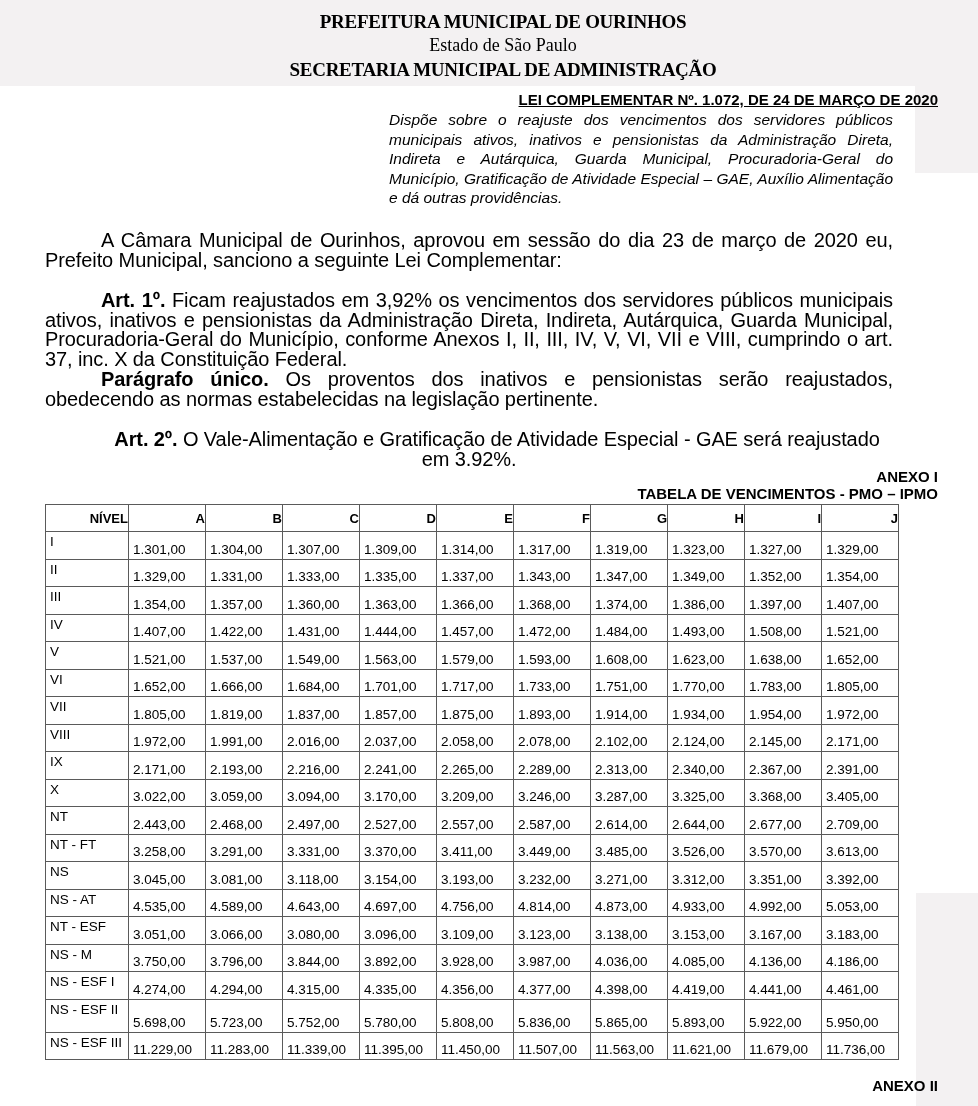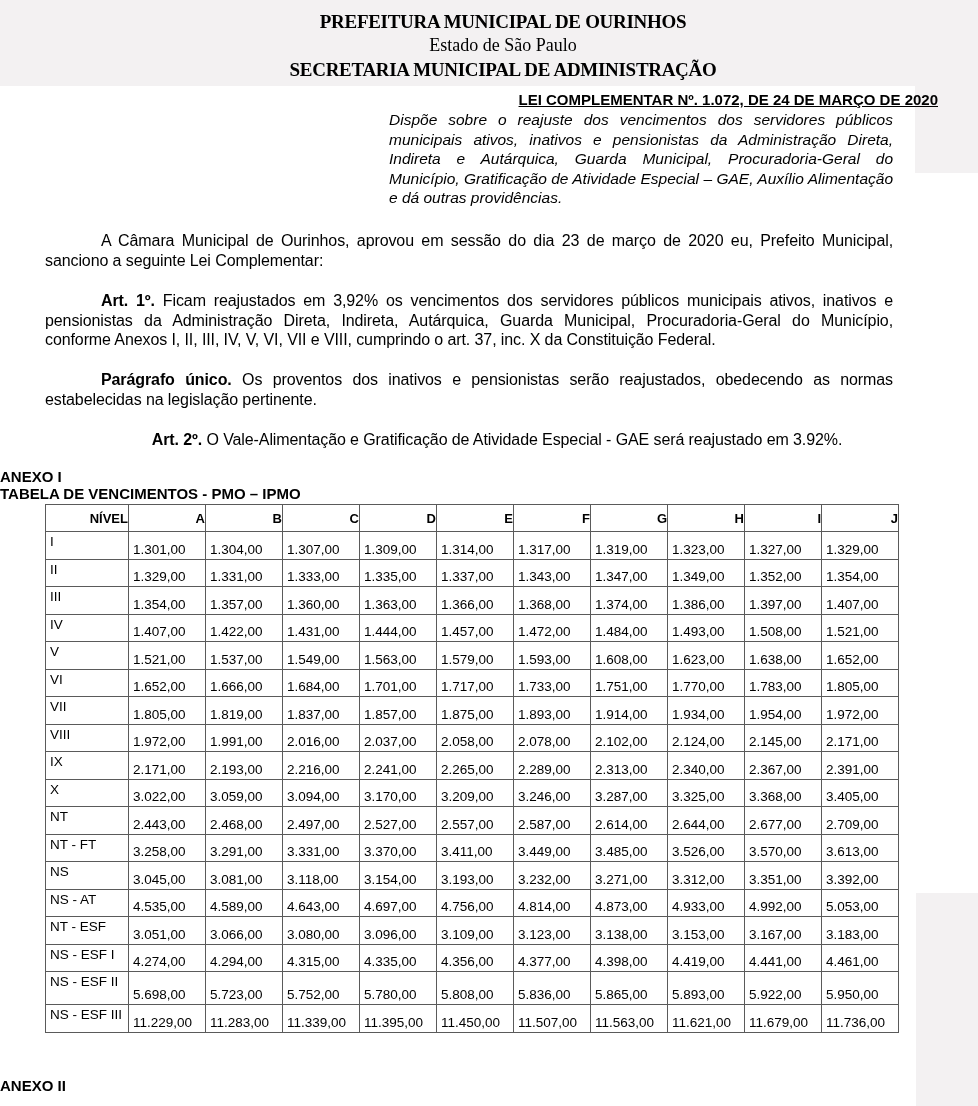--- a/index.html
+++ b/index.html
@@ -31,30 +31,30 @@
     position: absolute; left: 0; top: 91px; width: 938px; text-align: right;
     font-size: 15px; font-weight: bold; text-decoration: underline;
   }
   .ementa {
     position: absolute; left: 389px; top: 110px; width: 504px;
     font-size: 15.5px; font-style: italic; line-height: 19.5px; text-align: justify;
     text-align-last: left;
   }
   .para {
     position: absolute; left: 45px; width: 848px;
-    font-size: 16px; line-height: 19.5px; text-align: justify;
+    font-size: 20px; line-height: 19.5px; text-align: justify;
     letter-spacing: -0.1px;
   }
   .para .indent { display: inline-block; width: 56px; }
   .p-camara { top: 231px; }
   .p-art1 { top: 291px; }
   .p-paragrafo { top: 370px; }
   .p-art2 { top: 430px; text-align: center; }
   .anexo-title {
-    position: absolute; left: 0; width: 938px; text-align: left;
+    position: absolute; left: 0; width: 938px; text-align: right;
     font-size: 15px; font-weight: bold; line-height: 17px;
   }
   .anexo1 { top: 468px; }
   .tabela-title { top: 485px; }
   .anexo2 { top: 1077px; }
   table.venc {
     position: absolute; left: 45px; top: 504px; width: 853px;
     border-collapse: collapse; table-layout: fixed;
     font-size: 13.5px;
   }
@@ -313,20 +313,33 @@
         <td>3.080,00</td>
         <td>3.096,00</td>
         <td>3.109,00</td>
         <td>3.123,00</td>
         <td>3.138,00</td>
         <td>3.153,00</td>
         <td>3.167,00</td>
         <td>3.183,00</td>
       </tr>
       <tr>
+        <td class="nivel">NS - M</td>
+        <td>3.750,00</td>
+        <td>3.796,00</td>
+        <td>3.844,00</td>
+        <td>3.892,00</td>
+        <td>3.928,00</td>
+        <td>3.987,00</td>
+        <td>4.036,00</td>
+        <td>4.085,00</td>
+        <td>4.136,00</td>
+        <td>4.186,00</td>
+      </tr>
+      <tr>
         <td class="nivel">NS - ESF I</td>
         <td>4.274,00</td>
         <td>4.294,00</td>
         <td>4.315,00</td>
         <td>4.335,00</td>
         <td>4.356,00</td>
         <td>4.377,00</td>
         <td>4.398,00</td>
         <td>4.419,00</td>
         <td>4.441,00</td>

